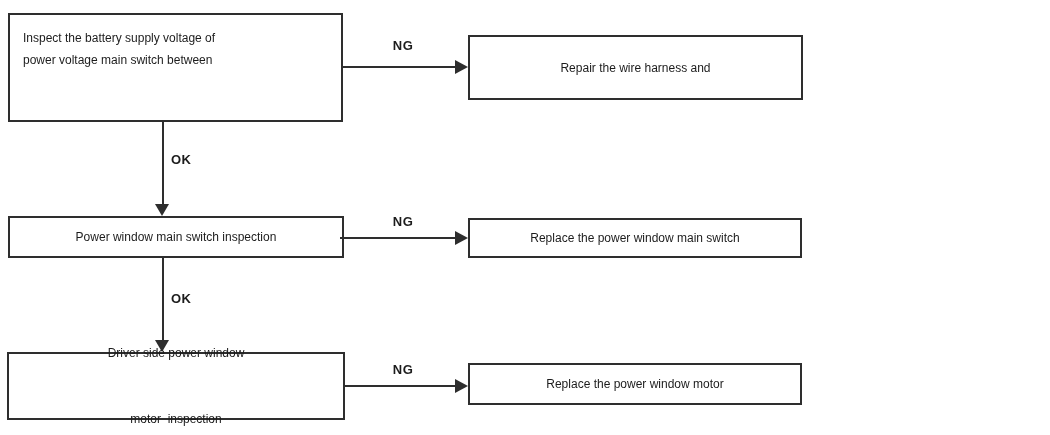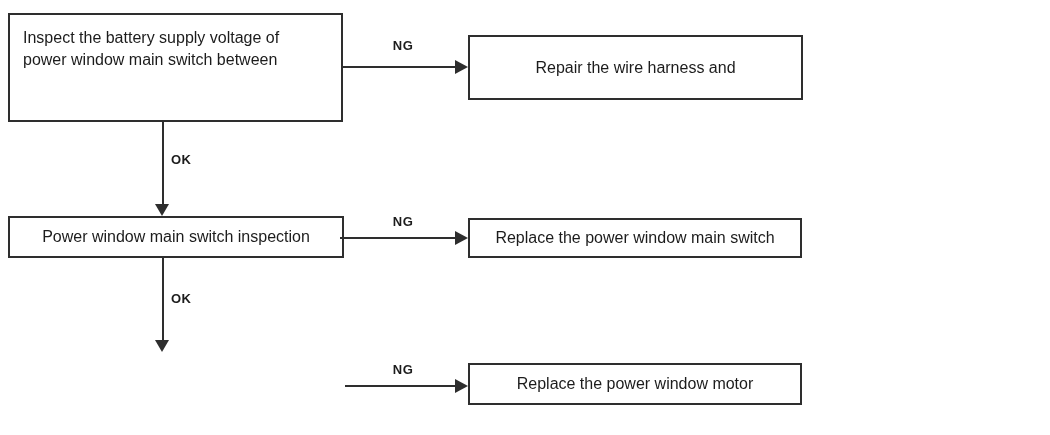--- a/index.html
+++ b/index.html
@@ -12,21 +12,21 @@
     height: 435px;
     background: #ffffff;
     color: #1c1c1c;
     overflow: hidden;
   }
 
   .node {
     position: absolute;
     border: 2px solid #2e2e2e;
     background: #ffffff;
-    font-size: 16px;
+    font-size: 12px;
     line-height: 22px;
   }
   .node .ln { display: block; white-space: pre-wrap; }
   .node.centered {
     display: flex;
     flex-direction: column;
     align-items: center;
     justify-content: center;
     text-align: center;
     gap: 44px;
@@ -83,21 +83,21 @@
   #ok1 { left: 171px; top: 152px; }
   #ok2 { left: 171px; top: 291px; }
 </style>
 </head>
 <body>
 
 <div class="canvas">
 
   <div class="node" id="node-inspect">
     <span class="ln">Inspect the battery supply voltage of</span>
-    <span class="ln">power window main switch between</span>
+    <span class="ln">power voltage main switch between</span>
   </div>
 
   <div class="hline" id="h1"></div>
   <div class="head-right" id="h1-head"></div>
   <div class="edge-label ng" id="ng1">NG</div>
 
   <div class="node centered" id="node-repair">
     <span class="ln">Repair the wire harness and</span>
   </div>
 
@@ -114,20 +114,24 @@
   <div class="edge-label ng" id="ng2">NG</div>
 
   <div class="node centered" id="node-replace-switch">
     <span class="ln">Replace the power window main switch</span>
   </div>
 
   <div class="vline" id="v2"></div>
   <div class="head-down" id="v2-head"></div>
   <div class="edge-label" id="ok2">OK</div>
 
+  <div class="node centered" id="node-motor-insp">
+    <span class="ln">Driver side power window</span>
+    <span class="ln">motor  inspection</span>
+  </div>
 
   <div class="hline" id="h3"></div>
   <div class="head-right" id="h3-head"></div>
   <div class="edge-label ng" id="ng3">NG</div>
 
   <div class="node centered" id="node-replace-motor">
     <span class="ln">Replace the power window motor</span>
   </div>
 
 </div>

